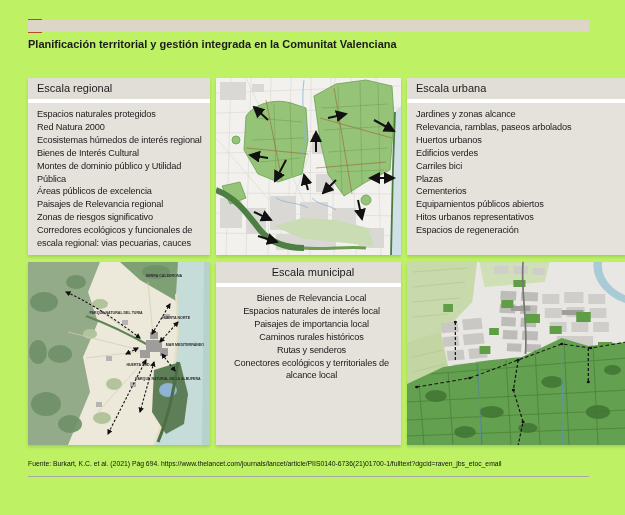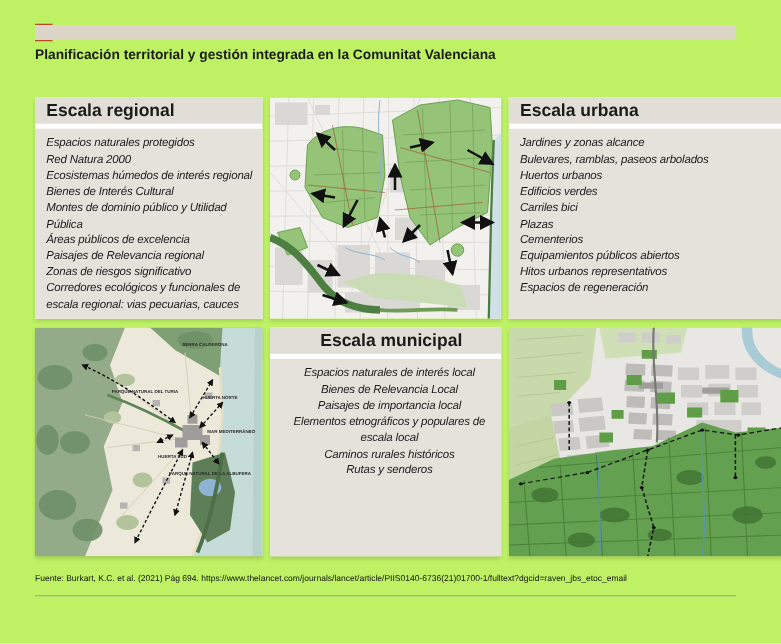--- a/index.html
+++ b/index.html
@@ -16,24 +16,24 @@
   .cell{position:absolute;box-shadow:0 2px 3px rgba(0,0,0,0.15);}
   .r1{top:78px;height:177px;}
   .r2{top:262px;height:183px;}
   .c1{left:28px;width:182px;}
   .c2{left:216px;width:185px;text-align:center;}
   .c3{left:407px;width:220px;}
 
   
   .panel{background:#ffffff;}
   .panel-header{position:absolute;left:0;top:0;right:0;height:21px;background:#e1ded7;
-                font-size:14px;font-weight:bold;line-height:21px;padding-left:9px;}
+                font-size:11px;font-weight:normal;line-height:21px;padding-left:9px;}
   .panel-body{position:absolute;left:0;top:25px;right:0;bottom:0;background:#e5e2dc;
               padding:5px 3px 0 9px;font-size:9.2px;line-height:12.9px;letter-spacing:-0.15px;}
-  .list-item{white-space:normal;font-style:italic;}
+  .list-item{white-space:normal;}
 
   
   .map-svg{display:block;width:100%;height:100%;}
   .map-label{font-family:"Liberation Sans",sans-serif;font-size:3.6px;font-weight:bold;fill:#2b2b2b;text-anchor:middle;}
 
   
   .source{position:absolute;left:28px;top:460px;font-size:6.8px;color:#111;}
   .footer-rule{position:absolute;left:28px;top:476px;width:561px;height:1px;background:#a9a9a9;}
 </style>
 </head>
@@ -167,21 +167,21 @@
         <path d="M38,134 L55,142" marker-end="url(#ah1)"></path>
         <path d="M42,158 L61,164" marker-end="url(#ah1)"></path>
       </g>
     </svg>
   </div>
 
   <section class="cell r1 c3 panel">
     <div class="panel-header">Escala urbana</div>
     <div class="panel-body">
         <div class="list-item">Jardines y zonas alcance</div>
-        <div class="list-item">Bulevares, ramblas, paseos arbolados</div>
+        <div class="list-item">Relevancia, ramblas, paseos arbolados</div>
         <div class="list-item">Huertos urbanos</div>
         <div class="list-item">Edificios verdes</div>
         <div class="list-item">Carriles bici</div>
         <div class="list-item">Plazas</div>
         <div class="list-item">Cementerios</div>
         <div class="list-item">Equipamientos públicos abiertos</div>
         <div class="list-item">Hitos urbanos representativos</div>
         <div class="list-item">Espacios de regeneración</div>
       </div>
   </section>
@@ -267,26 +267,26 @@
         <text class="map-label" x="157" y="84">MAR MEDITERRÁNEO</text>
         <text class="map-label" x="110" y="104">HUERTA SUD</text>
         <text class="map-label" x="140" y="118">PARQUE NATURAL DE LA ALBUFERA</text>
       </g>
     </svg>
   </div>
 
   <section class="cell r2 c2 panel">
     <div class="panel-header">Escala municipal</div>
     <div class="panel-body">
+        <div class="list-item">Bienes de Relevancia Local</div>
         <div class="list-item">Espacios naturales de interés local</div>
-        <div class="list-item">Bienes de Relevancia Local</div>
         <div class="list-item">Paisajes de importancia local</div>
-        <div class="list-item">Elementos etnográficos y populares de escala local</div>
         <div class="list-item">Caminos rurales históricos</div>
         <div class="list-item">Rutas y senderos</div>
+        <div class="list-item">Conectores ecológicos y territoriales de alcance local</div>
       </div>
   </section>
 
   <div class="cell r2 c3">
     <svg class="map-svg" viewBox="0 0 182 183" preserveAspectRatio="none">
       <rect x="0" y="0" width="182" height="183" fill="#e8e7e3"></rect>
 
       <g>
         <path d="M0,0 L58,0 L54,40 L30,70 L0,80 Z" fill="#c8d9ab"></path>
         <path d="M60,0 L118,0 L114,20 L64,25 Z" fill="#cfdfb6"></path>

